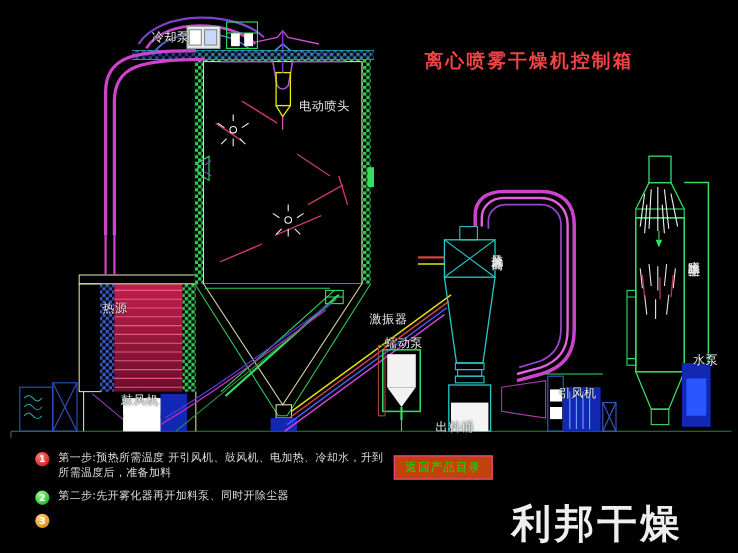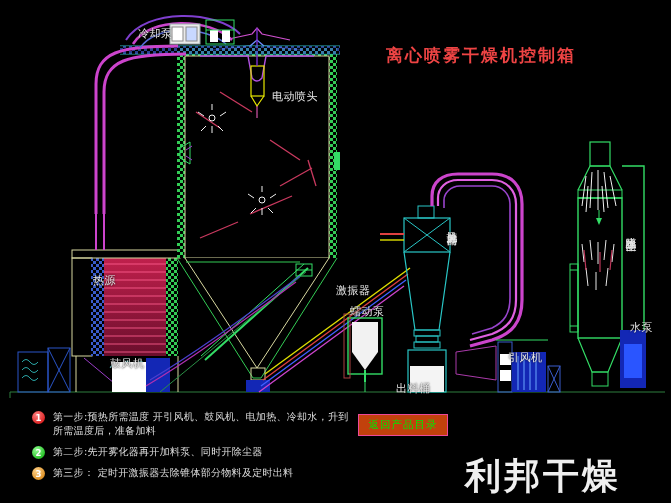--- a/index.html
+++ b/index.html
@@ -329,17 +329,16 @@
       <div class="step">
         <div class="bullet b1">1</div>
         <div class="stext">第一步:预热所需温度   开引风机、鼓风机、电加热、冷却水，升到所需温度后，准备加料</div>
       </div>
       <div class="step">
         <div class="bullet b2">2</div>
         <div class="stext">第二步:先开雾化器再开加料泵、同时开除尘器</div>
       </div>
       <div class="step">
         <div class="bullet b3">3</div>
-        <div class="stext">第三步： 定时开激振器去除锥体部分物料及定时出料</div>
       </div>
     </div>
 
 </div>
 
 </body></html>

